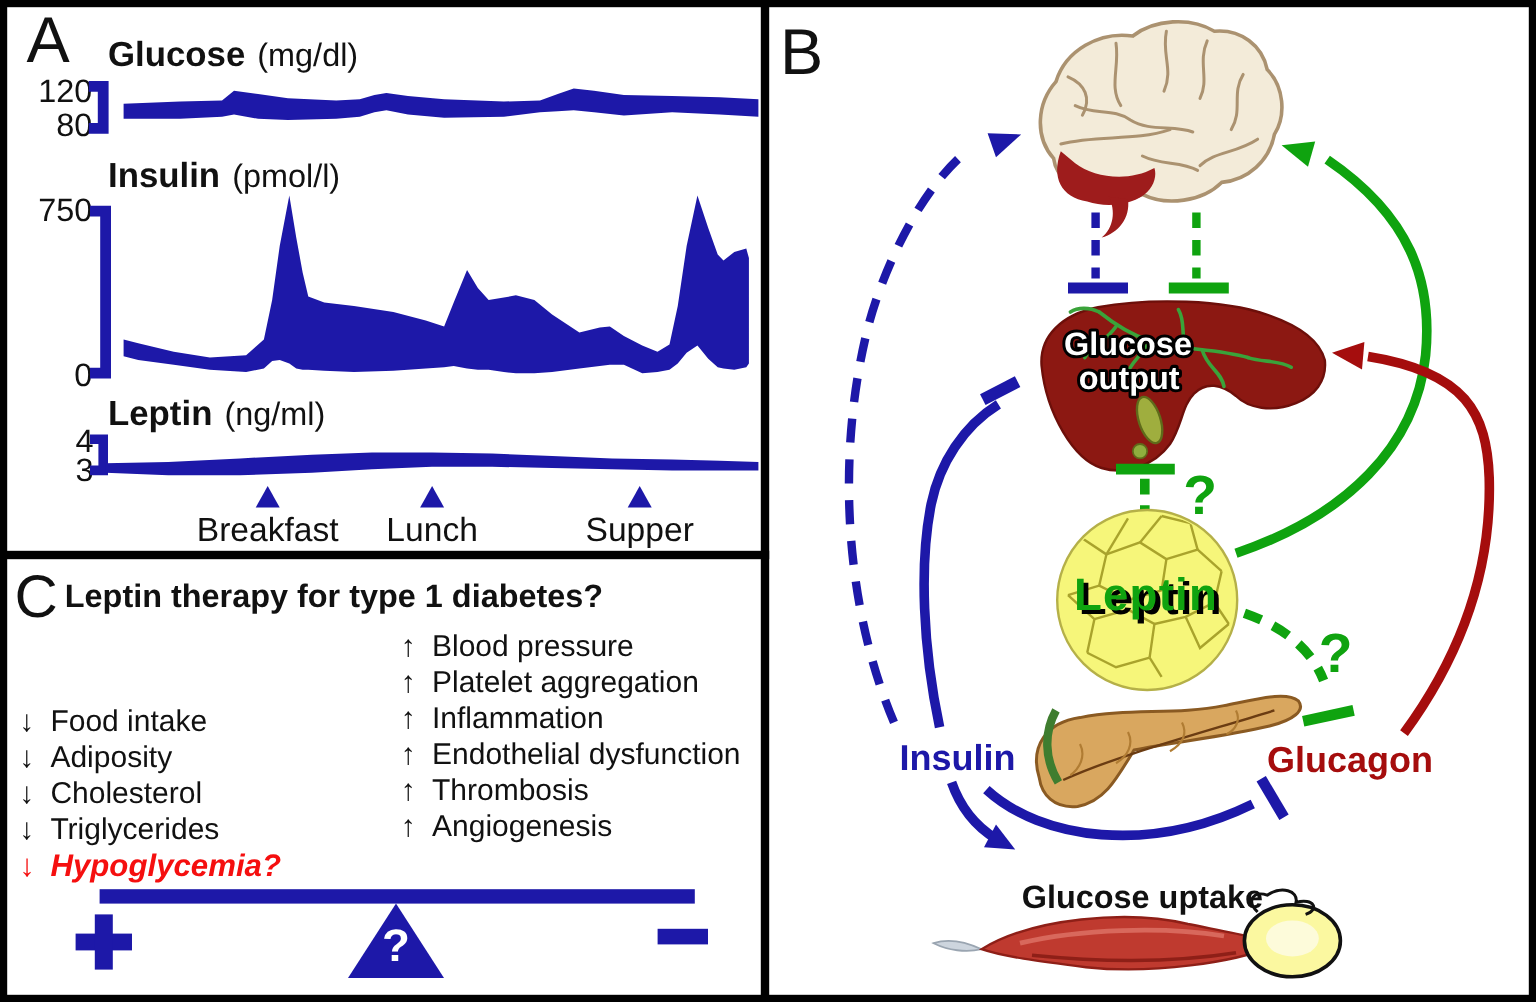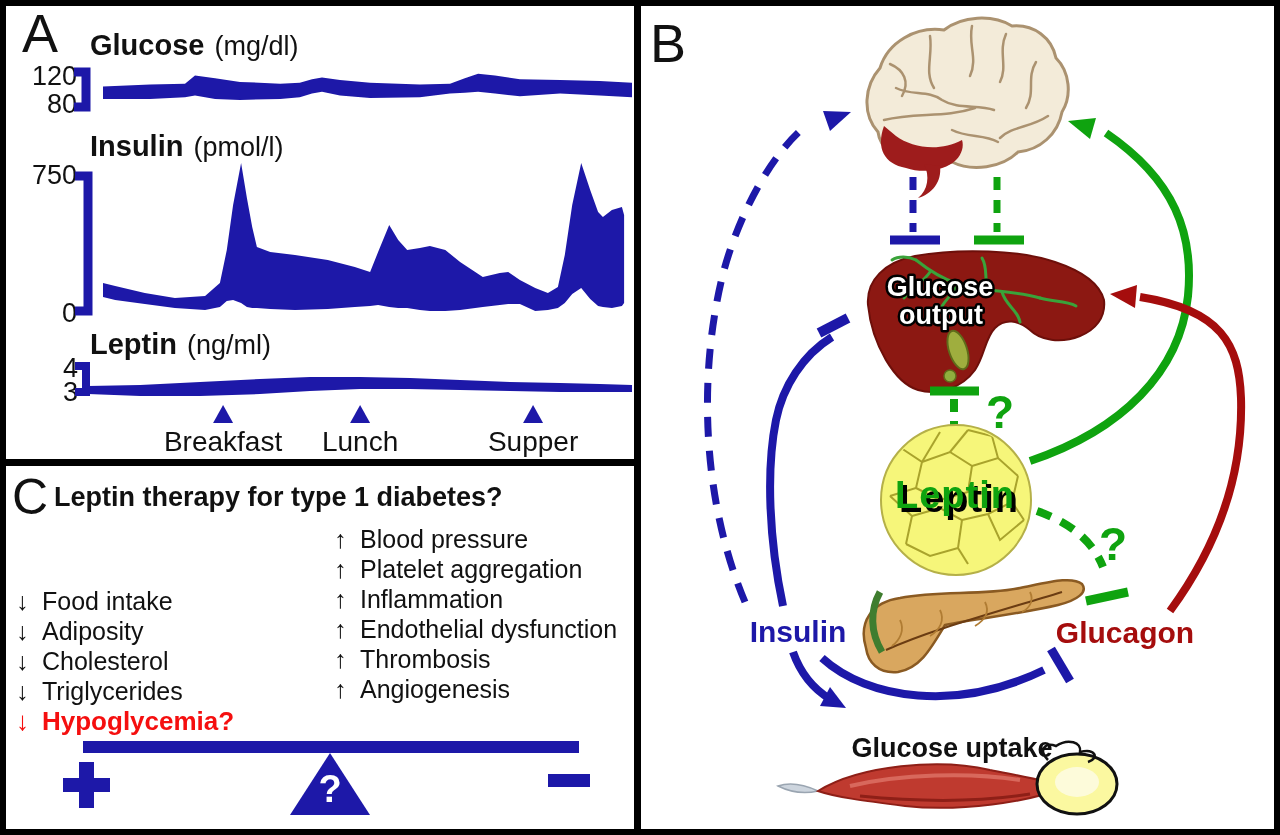--- a/index.html
+++ b/index.html
@@ -39,21 +39,21 @@
 
   
   #panel-c{position:absolute;left:0;top:466px;width:634px;height:369px}
   .pc-letter{position:absolute;left:12px;top:2px;font-size:50px}
   .pc-title{position:absolute;left:54px;right:36px;top:16px;text-align:left;
             font-size:27px;font-weight:bold;white-space:nowrap}
   .pc-risks{position:absolute;left:334px;top:58px}
   .pc-benefits{position:absolute;left:16px;top:120px}
   .pc-row{height:30px;line-height:30px;font-size:25px;white-space:nowrap;color:#111}
   .pc-row .arr{display:inline-block;width:26px}
-  .pc-row.hl{color:var(--c-red);font-weight:bold;font-size:26px}
+  .pc-row.hl{color:var(--c-red);font-weight:bold;font-style:italic;font-size:26px}
   .beam{position:absolute;left:83px;top:275px;width:496px;height:12px;background:var(--c-blue)}
   .plus-h{position:absolute;left:63px;top:312px;width:47px;height:14px;background:var(--c-blue)}
   .plus-v{position:absolute;left:79px;top:296px;width:15px;height:46px;background:var(--c-blue)}
   .fulcrum{position:absolute;left:290px;top:287px;width:0;height:0;
            border-left:40px solid transparent;border-right:40px solid transparent;
            border-bottom:62px solid var(--c-blue)}
   .fulcrum-q{position:absolute;left:290px;top:302px;width:80px;text-align:center;
              color:#fff;font-size:38px;font-weight:bold;z-index:2}
   .minus{position:absolute;left:548px;top:308px;width:42px;height:13px;background:var(--c-blue)}
 </style>

